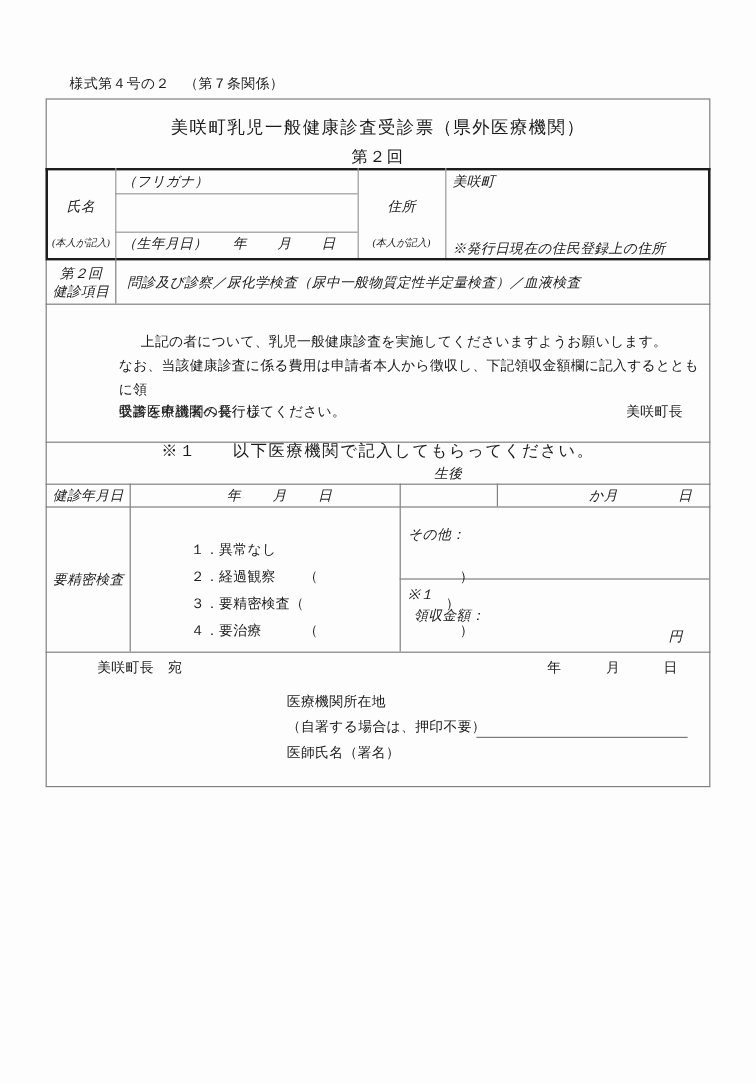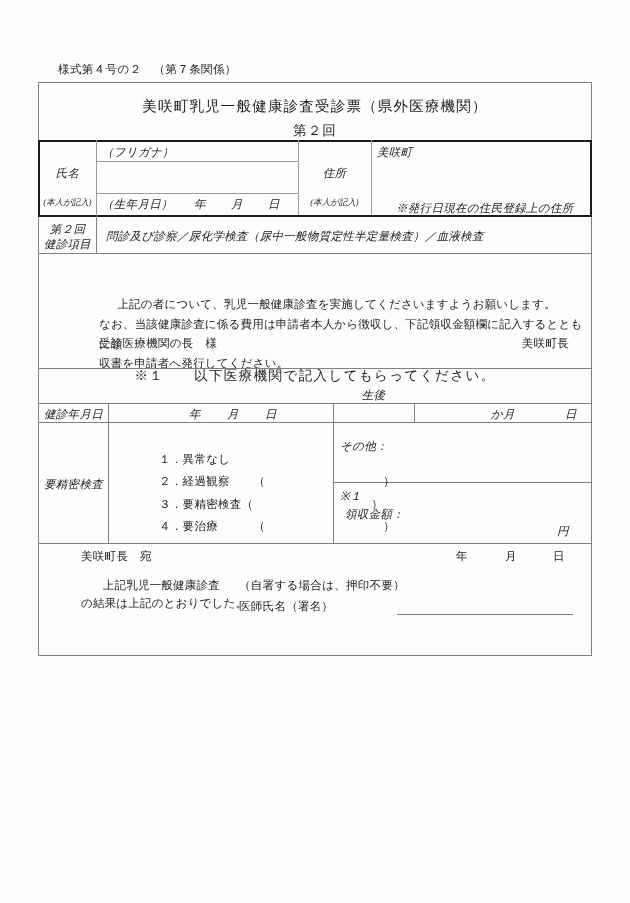--- a/index.html
+++ b/index.html
@@ -96,21 +96,20 @@
 
   
   .para {
     position: absolute;
     left: 60px;
     top: 193px;
     width: 484px;
     font-size: 11.5px;
     line-height: 1.72;
     letter-spacing: 0.2px;
-    margin-top: 19px;
   }
   .para .indent { display: block; text-indent: 1.6em; }
   .para .flat   { display: block; }
 
   .sig-row {
     position: absolute;
     left: 60px;
     top: 253px;
     width: 484px;
     font-size: 11.5px;
@@ -200,21 +199,21 @@
     <div class="t c small" style="left:0px; top:113px; width:57px;">(本人が記入)</div>
     <div class="t" style="left:63px; top:61px;">（フリガナ）</div>
     <div class="t" style="left:63px; top:113px;">（生年月日）</div>
     <div class="t" style="left:155px; top:113px;">年</div>
     <div class="t" style="left:192px; top:113px;">月</div>
     <div class="t" style="left:229px; top:113px;">日</div>
 
     <div class="t c" style="left:259px; top:82px; width:73px;">住所</div>
     <div class="t c small" style="left:259px; top:113px; width:73px;">(本人が記入)</div>
     <div class="t" style="left:338px; top:61px;">美咲町</div>
-    <div class="t" style="left:338px; top:117px;margin-left:19px;">※発行日現在の住民登録上の住所</div>
+    <div class="t" style="left:338px; top:117px;">※発行日現在の住民登録上の住所</div>
 
     <div class="hr" style="left:-1px; top:170px; width:554px;"></div>
     <div class="vr" style="left:57px; top:132px; height:38px;"></div>
     <div class="t c" style="left:0px; top:138px; width:57px;">第２回</div>
     <div class="t c" style="left:0px; top:153px; width:57px;">健診項目</div>
     <div class="t" style="left:67px; top:145px;">問診及び診察／尿化学検査（尿中一般物質定性半定量検査）／血液検査</div>
 
     <div class="para">
       <span class="indent">上記の者について、乳児一般健康診査を実施してくださいますようお願いします。</span>
       <span class="flat">なお、当該健康診査に係る費用は申請者本人から徴収し、下記領収金額欄に記入するとともに領</span>
@@ -260,24 +259,21 @@
     <div class="t" style="left:301px; top:405px;">※１</div>
     <div class="t" style="left:306px; top:423px;">領収金額：</div>
     <div class="money-line"></div>
     <div class="t" style="left:518px; top:440px;">円</div>
 
     <div class="bl" style="left:42px; top:466px;">美咲町長　宛</div>
     <div class="bl" style="left:417px; top:466px;">年</div>
     <div class="bl" style="left:466px; top:466px;">月</div>
     <div class="bl" style="left:514px; top:466px;">日</div>
 
-    <div class="result-note">
-      <span class="l1">上記乳児一般健康診査</span>
-      <span class="l2">の結果は上記のとおりでした。</span>
-    </div>
 
     <div class="clinic">
+      <span>医療機関所在地</span>
       <span>（自署する場合は、押印不要）</span>
       <span>医師氏名（署名）</span>
     </div>
 
   </div>
 </div>
 
 </body></html>

